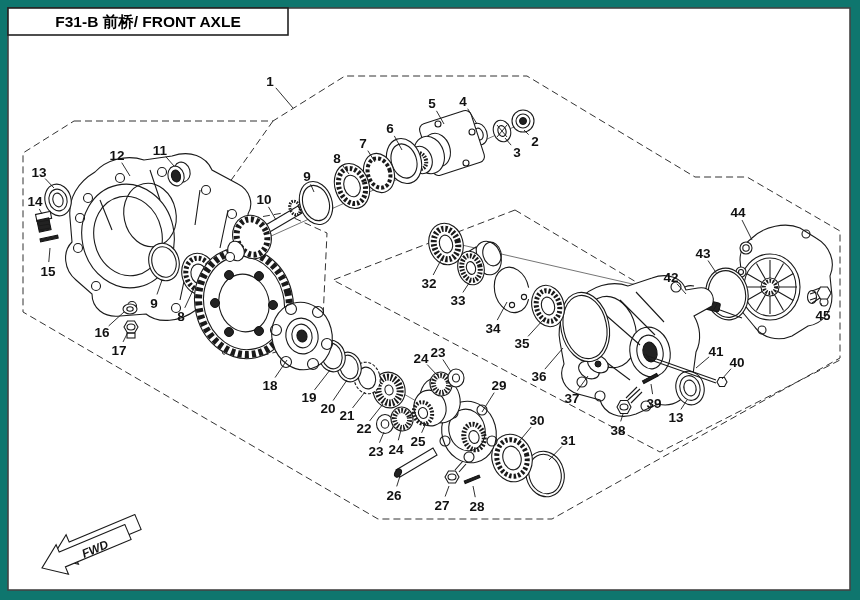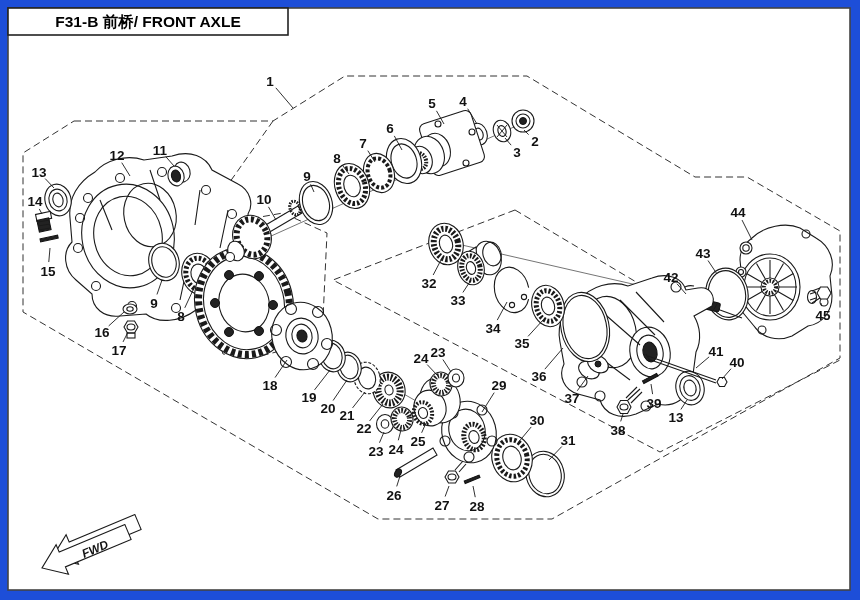--- a/index.html
+++ b/index.html
@@ -1,16 +1,16 @@
 <!DOCTYPE html>
 <html><head>
 <meta charset="utf-8">
 <style>
   html,body{margin:0;padding:0;background:#e8e8e8;}
-  .stage{width:860px;height:600px;background:#1d4ed8;position:relative;margin:0 auto;
+  .stage{width:860px;height:600px;background:#0f766e;position:relative;margin:0 auto;
          font-family:"Liberation Sans", sans-serif;}
   svg{display:block;}
   svg text{font-family:"Liberation Sans", sans-serif;}
   .callout{font-weight:bold;font-size:13.5px;fill:#111;}
   .title-text{font-weight:bold;font-size:15.5px;fill:#000;}
   .fwd-text{font-weight:bold;font-style:italic;font-size:12px;fill:#111;}
   .ln{stroke:#1a1a1a;fill:none;stroke-width:1.1;}
   .lnf{stroke:#1a1a1a;fill:#ffffff;stroke-width:1.1;}
   .thin{stroke:#3a3a3a;fill:none;stroke-width:0.7;}
   .dash{stroke:#333;fill:none;stroke-width:1;stroke-dasharray:7 4;}

